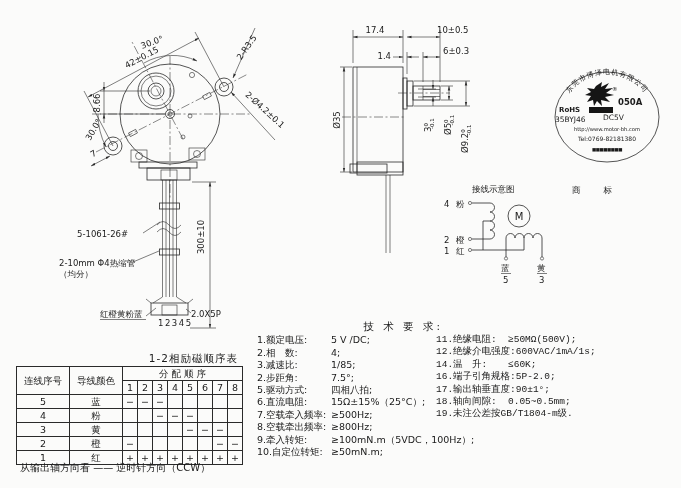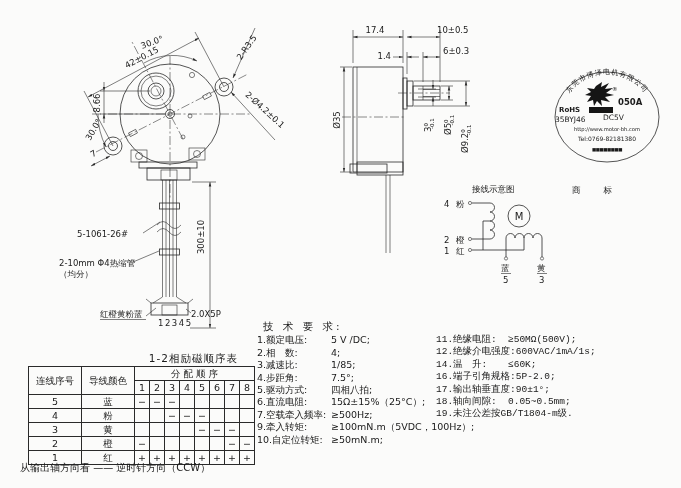--- a/index.html
+++ b/index.html
@@ -8,31 +8,31 @@
   .canvas svg{position:absolute;left:0;top:0;}
   svg text{fill:#1a1a1a;font-family:"DejaVu Sans",sans-serif;}
   svg .ln{stroke:#2a2a2a;stroke-width:0.8;fill:none;}
   svg .thin{stroke:#2a2a2a;stroke-width:0.6;fill:none;}
   svg .cl{stroke:#2a2a2a;stroke-width:0.55;fill:none;stroke-dasharray:9 2.5 2 2.5;}
   svg .dimtxt{font-size:8.5px;}
   svg .cjk{font-size:8.5px;}
   .abs{position:absolute;}
   
   .seq-title{left:38px;top:352px;width:200px;text-align:right;font-size:10.5px;letter-spacing:1px;}
-  .seq-table{left:16px;top:366px;border-collapse:collapse;table-layout:fixed;margin-left:12px;}
+  .seq-table{left:16px;top:366px;border-collapse:collapse;table-layout:fixed;}
   .seq-table td{border:1px solid #2a2a2a;font-size:9.5px;text-align:center;padding:0;height:13px;
                 line-height:13px;overflow:hidden;}
   .seq-table td.wide{width:52px;}
   .seq-table td.step{width:14px;}
   .seq-foot{left:20px;top:461px;width:240px;font-size:10px;white-space:nowrap;}
   
   .specs{font-size:9.5px;line-height:12.4px;white-space:nowrap;}
   .specs-left{left:257px;top:320px;width:186px;}
   .specs-right{left:436px;top:334px;width:246px;font-family:Liberation Mono, monospace;}
-  .specs-title{font-size:10.5px;letter-spacing:3px;margin:0 0 2px 6px;}
+  .specs-title{font-size:10.5px;letter-spacing:3px;margin:0 0 2px 6px;text-align:right;}
   .spec-row .spec-label{display:inline-block;min-width:74px;}
   .specs-right .spec-row .spec-label{min-width:72px;}
 </style>
 </head>
 <body>
 
 <div class="canvas">
 
 <svg width="681" height="488" viewBox="0 0 681 488">
   <defs>
@@ -355,24 +355,25 @@
         </tr>
       </tbody>
   </table>
   <div class="abs seq-foot">从输出轴方向看 —— 逆时针方向（CCW）</div>
 
   <div class="abs specs specs-left">
     <div class="specs-title">技 术 要 求:</div>
   <div class="spec-row"><span class="spec-label">1.额定电压:</span><span class="spec-value">5 V /DC;</span></div>
       <div class="spec-row"><span class="spec-label">2.相　数:</span><span class="spec-value">4;</span></div>
       <div class="spec-row"><span class="spec-label">3.减速比:</span><span class="spec-value">1/85;</span></div>
-      <div class="spec-row"><span class="spec-label">4.步距角:</span><span class="spec-value">7.5°;</span></div>
+      <div class="spec-row"><span class="spec-label">2.步距角:</span><span class="spec-value">7.5°;</span></div>
       <div class="spec-row"><span class="spec-label">5.驱动方式:</span><span class="spec-value">四相八拍;</span></div>
       <div class="spec-row"><span class="spec-label">6.直流电阻:</span><span class="spec-value">15Ω±15%（25°C）;</span></div>
       <div class="spec-row"><span class="spec-label">7.空载牵入频率:</span><span class="spec-value">≥500Hz;</span></div>
+      <div class="spec-row"><span class="spec-label">8.空载牵出频率:</span><span class="spec-value">≥800Hz;</span></div>
       <div class="spec-row"><span class="spec-label">9.牵入转矩:</span><span class="spec-value">≥100mN.m（5VDC，100Hz）;</span></div>
       <div class="spec-row"><span class="spec-label">10.自定位转矩:</span><span class="spec-value">≥50mN.m;</span></div>
     </div>
   <div class="abs specs specs-right">
       <div class="spec-row"><span class="spec-label">11.绝缘电阻:</span><span class="spec-value">≥50MΩ(500V);</span></div>
       <div class="spec-row"><span class="spec-label">12.绝缘介电强度:</span><span class="spec-value">600VAC/1mA/1s;</span></div>
       <div class="spec-row"><span class="spec-label">14.温　升:</span><span class="spec-value">≤60K;</span></div>
       <div class="spec-row"><span class="spec-label">16.端子引角规格:</span><span class="spec-value">5P-2.0;</span></div>
       <div class="spec-row"><span class="spec-label">17.输出轴垂直度:</span><span class="spec-value">90±1°;</span></div>
       <div class="spec-row"><span class="spec-label">18.轴向间隙:</span><span class="spec-value">0.05~0.5mm;</span></div>

